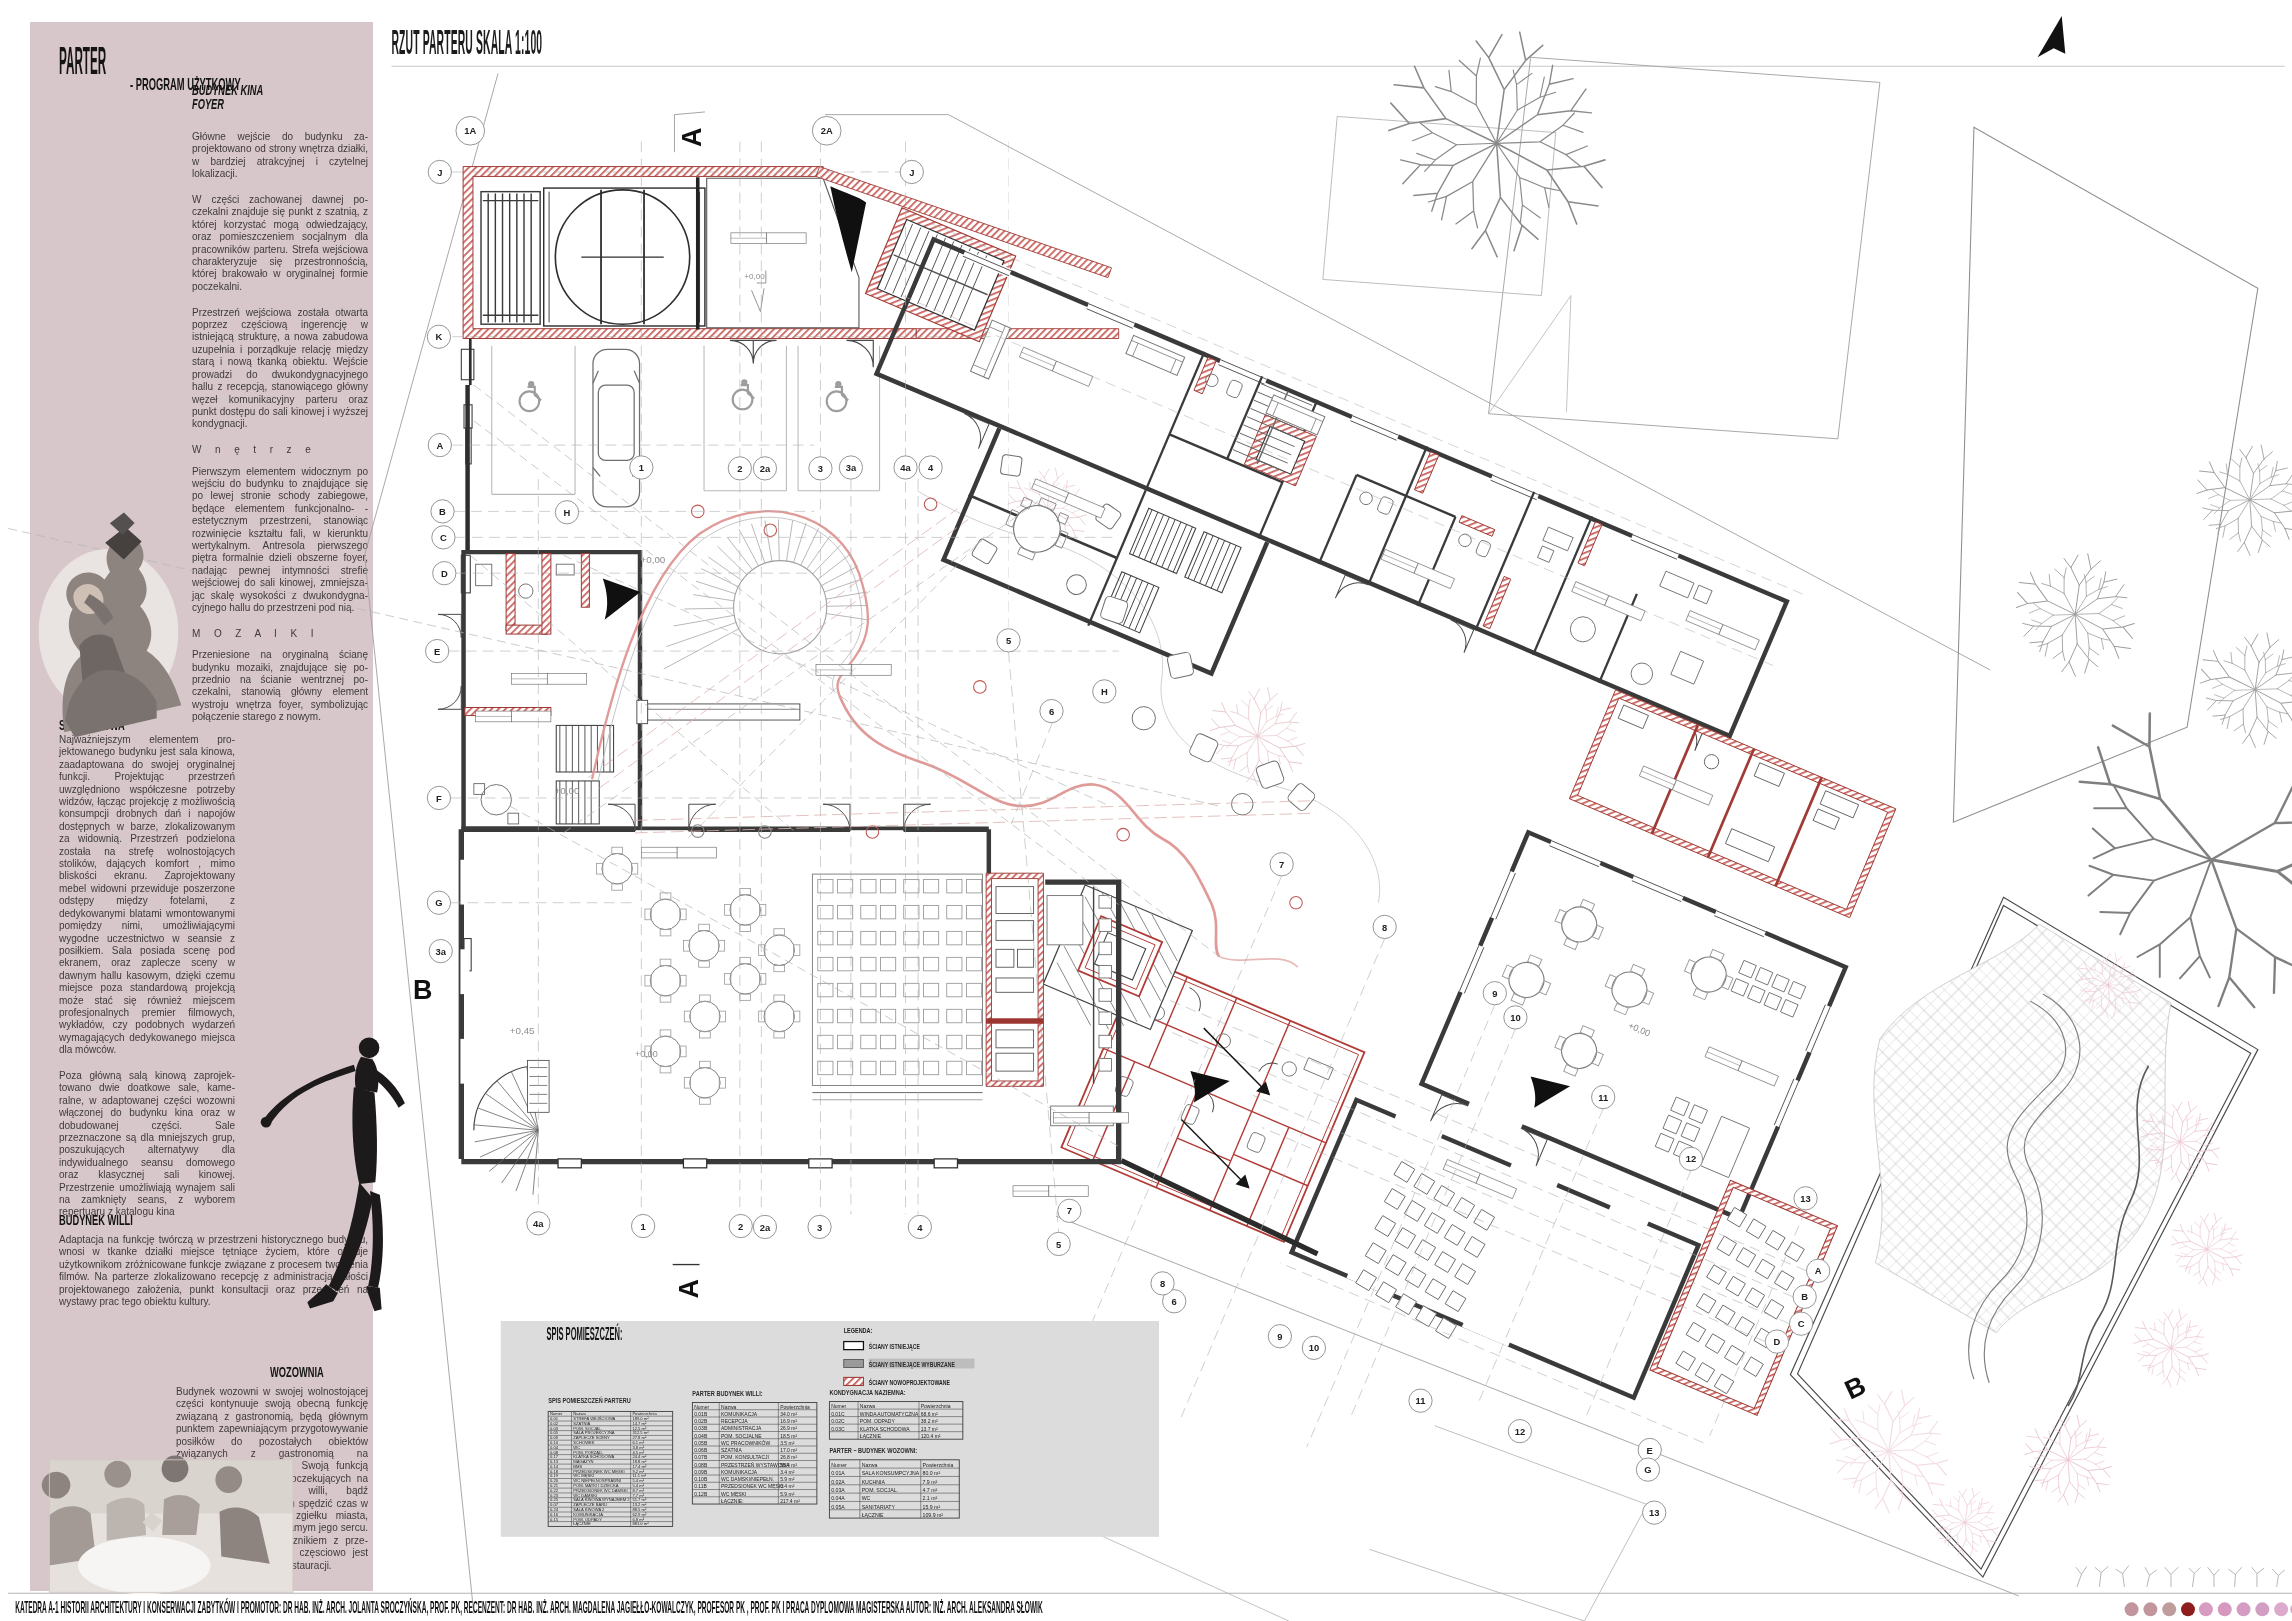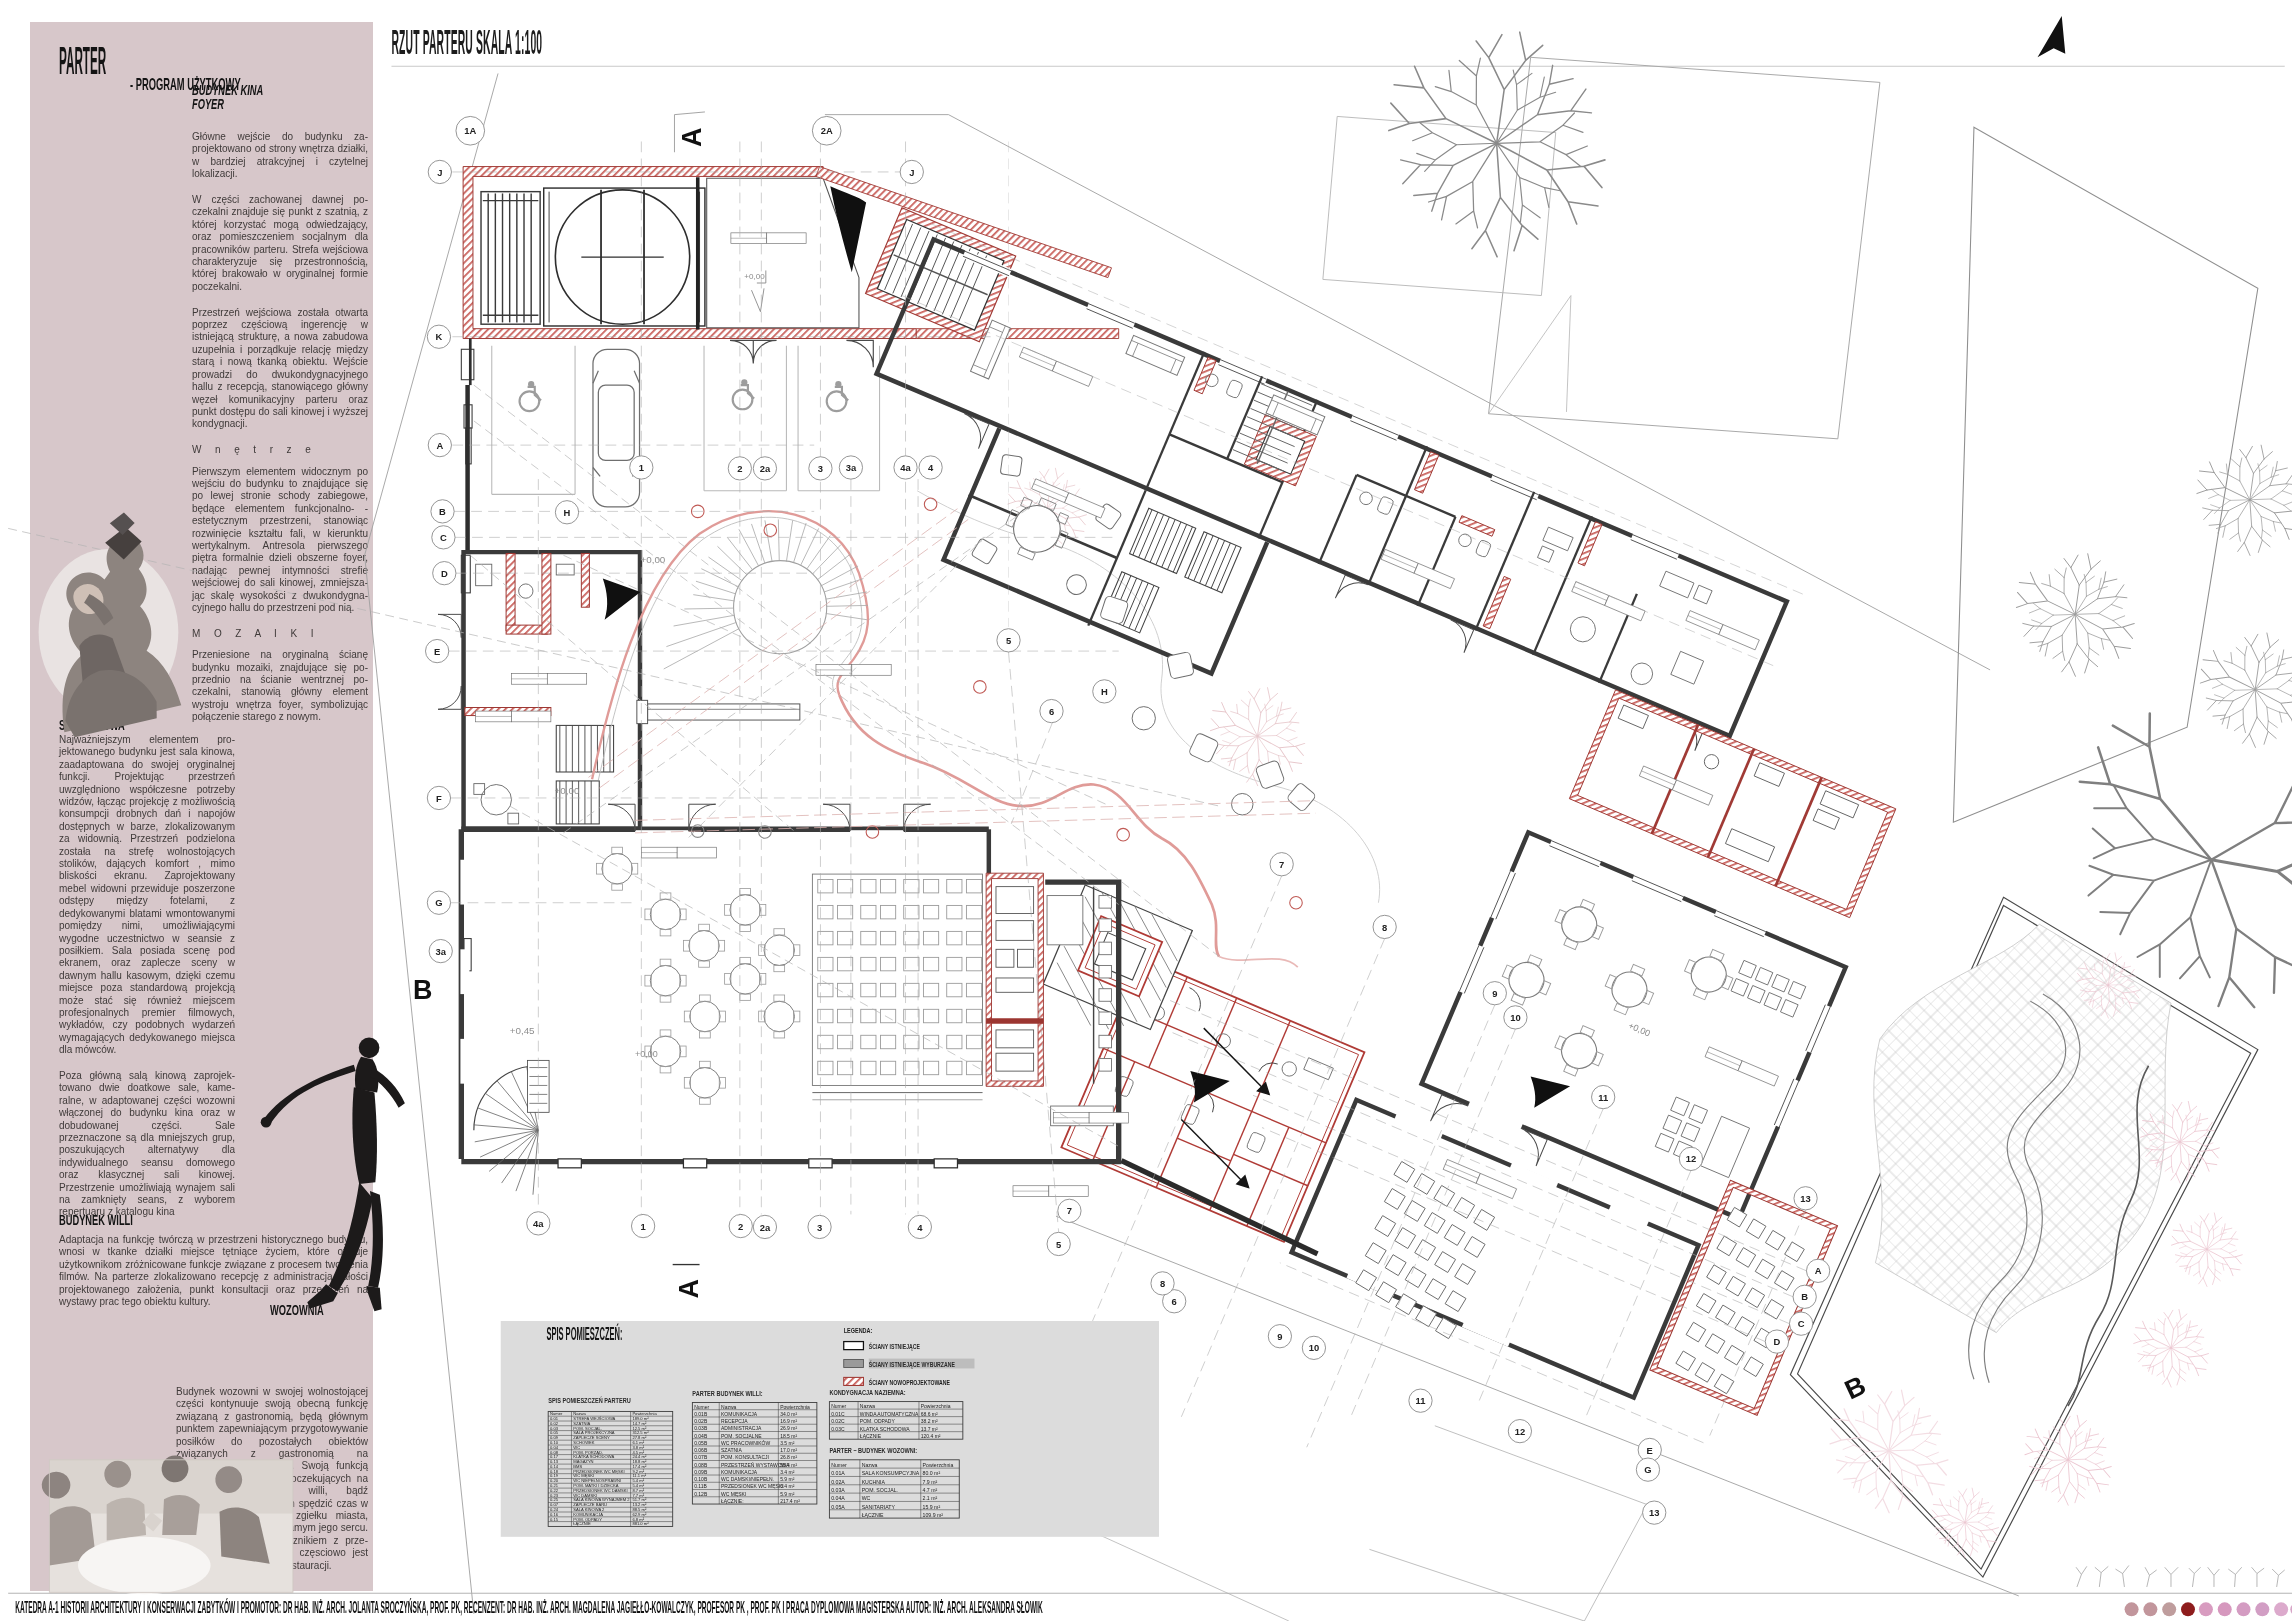--- a/index.html
+++ b/index.html
@@ -42,21 +42,21 @@
 <p>Najważniejszym elementem pro­jektowanego budynku jest sala ki­nowa, zaadaptowana do swojej oryginalnej funkcji. Projektując prze­strzeń uwzględniono współczesne potrzeby widzów, łącząc projekcję z możliwością konsumpcji drobnych dań i napojów dostępnych w ba­rze, zlokalizowanym za widownią. Przestrzeń podzielona została na strefę wolnostojących stolików, da­jących komfort , mimo bliskości ekra­nu. Zaprojektowany mebel widowni przewiduje poszerzone odstępy mię­dzy fotelami, z dedykowanymi blata­mi wmontowanymi pomiędzy nimi, umożliwiającymi wygodne uczestnic­two w seansie z posiłkiem. Sala posia­da scenę pod ekranem, oraz zaple­cze sceny w dawnym hallu kasowym, dzięki czemu miejsce poza standar­dową projekcją może stać się również miejscem profesjonalnych premier filmowych, wykładów, czy podob­nych wydarzeń wymagających de­dykowanego miejsca dla mówców.</p>
 <p>Poza główną salą kinową zaprojek­towano dwie doatkowe sale, kame­ralne, w adaptowanej części wo­zowni włączonej do budynku kina oraz w dobudowanej części. Sale przeznaczone są dla mniejszych grup, poszukujących alternatywy dla indywidualnego seansu do­mowego oraz klasycznej sali kino­wej. Przestrzenie umożliwiają wy­najem sali na zamknięty seans, z wyborem repertuaru z katalogu kina</p>
 </div>
 
 <div style="position:absolute;left:51px;top:1211px;"><span class="cond h-big" style="font-size:15px;transform:scale(0.62,1.0);">BUDYNEK WILLI</span></div>
 
 <div class="para" style="position:absolute;left:51px;top:1234px;width:309px;">
 <p>Adaptacja na funkcję twórczą w przestrzeni historycznego bu­dynku, wnosi w tkanke działki miejsce tętniące życiem, które oferuje użytkownikom zróżnicowane funkcje związane z pro­cesem tworzenia filmów. Na parterze  zlokalizowano recepcję z administracją całości projektowanego założenia, punkt kon­sultacji oraz przestrzeń na wystawy prac tego obiektu kultury.</p>
 </div>
 
-<div style="position:absolute;left:262px;top:1301px;"><span class="cond h-big" style="font-size:15px;transform:scale(0.62,1.0);">WOZOWNIA</span></div>
+<div style="position:absolute;left:262px;top:1363px;"><span class="cond h-big" style="font-size:15px;transform:scale(0.62,1.0);">WOZOWNIA</span></div>
 
 <div class="para" style="position:absolute;left:168px;top:1386px;width:192px;">
 <p>Budynek wozowni w swojej wolnosto­jącej części kontynuuje swoją obecną funkcję związaną z gastronomią, będą głównym punktem zapewniającym przygotowywanie posiłków do pozo­stałych obiektów związanych z gastro­nomią na projektowanym obszarze.  Swoją funkcją odpowiada na potrze­by oczekujących na zajęcia w bu­dynku willi, bądź odwiedzających, chcących spędzić czas w miejscu oddalonym od zgiełku miasta, choć zlokalizowanym w samym jego sercu. Miejsce jest również łącznikiem z prze­strzenią podwórka, które częsciowo jest zaaranżowane na taras restauracji.</p>
 </div>
 <svg id="plansvg" width="2293" height="1621" viewBox="0 0 2560 1810">
 <defs>
 <pattern id="rh" width="5.5" height="5.5" patternTransform="rotate(45)" patternUnits="userSpaceOnUse">
   <rect width="5.5" height="5.5" fill="#ffffff"></rect>
   <line x1="1" y1="0" x2="1" y2="5.5" stroke="#c24a44" stroke-width="1.7"></line>
 </pattern>

